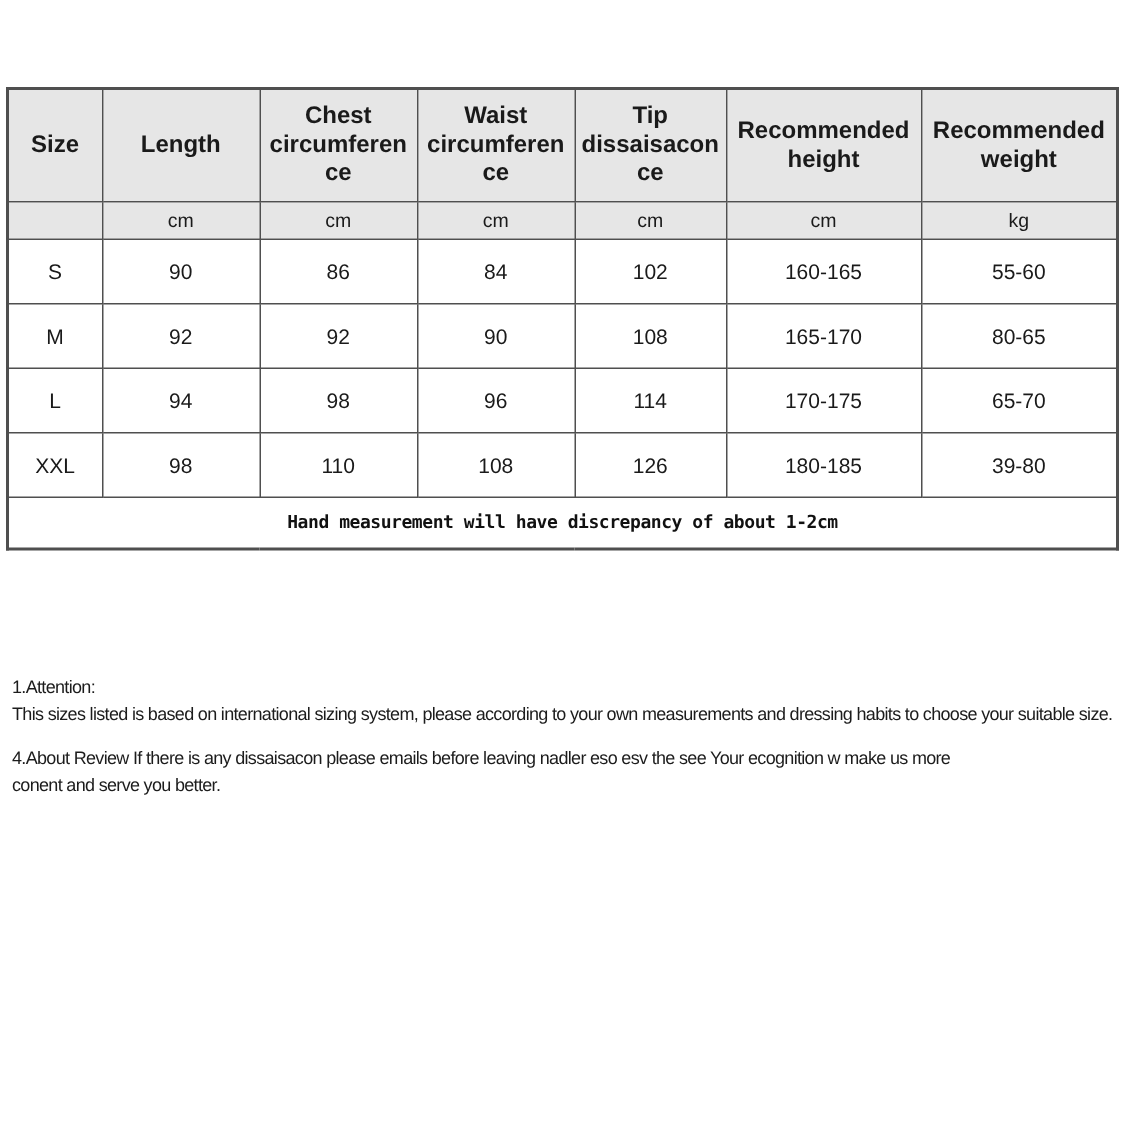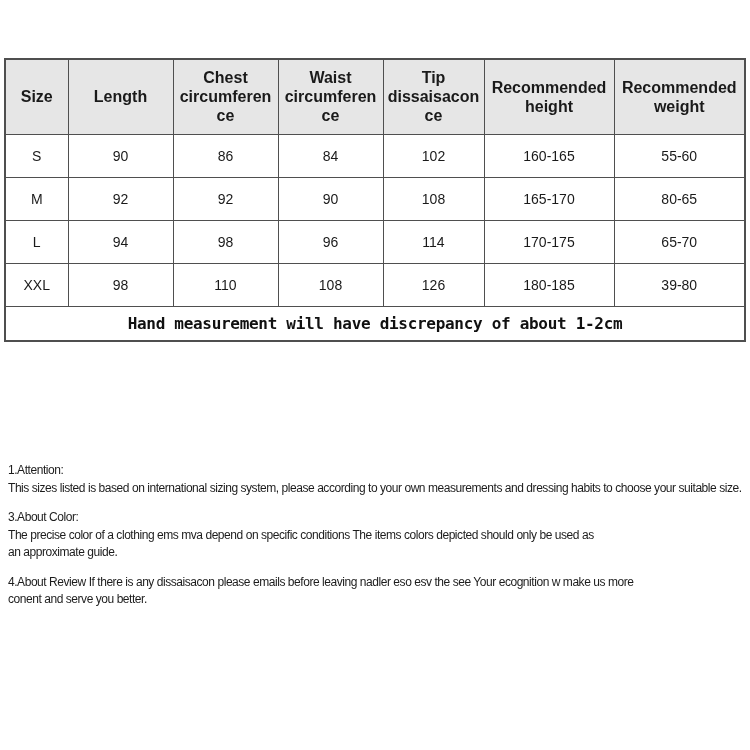--- a/index.html
+++ b/index.html
@@ -52,30 +52,30 @@
   tr.data-row td {
     background: #ffffff;
     font-size: 14px;
     color: #1a1a1a;
   }
   tr.note-row { height: 35px; }
   tr.note-row td {
     background: #ffffff;
     font-family: "DejaVu Sans Mono", monospace;
     font-weight: bold;
-    font-size: 16px;
+    font-size: 12px;
     letter-spacing: -0.3px;
     color: #111111;
   }
 
   
   .notes {
     position: absolute;
     left: 8px;
-    top: 462px;
+    top: 450px;
     width: 738px;
     font-size: 12px;
     letter-spacing: -0.45px;
     line-height: 17.5px;
     color: #1c1c1c;
   }
   .notes p {
     margin: 0 0 12px 0;
     white-space: pre-line;
   }
@@ -103,20 +103,29 @@
       <th>Waist
 circumferen
 ce</th>
       <th>Tip
 dissaisacon
 ce</th>
       <th>Recommended
 height</th>
       <th>Recommended
 weight</th>
+    </tr>
+    <tr class="units-row">
+      <td></td>
+      <td>cm</td>
+      <td>cm</td>
+      <td>cm</td>
+      <td>cm</td>
+      <td>cm</td>
+      <td>kg</td>
     </tr>
     <tr class="data-row">
       <td>S</td>
       <td>90</td>
       <td>86</td>
       <td>84</td>
       <td>102</td>
       <td>160-165</td>
       <td>55-60</td>
     </tr>
@@ -149,18 +158,15 @@
     </tr>
     <tr class="note-row">
       <td colspan="7">Hand measurement will have discrepancy of about 1-2cm</td>
     </tr>
   </tbody>
 </table>
 
 <div class="notes">
   <p>1.Attention:
 This sizes listed is based on international sizing system, please according to your own measurements and dressing habits to choose your suitable size.</p>
-  <p>3.About Color:
-The precise color of a clothing ems mva depend on specific conditions The items colors depicted should only be used as
-an approximate guide.</p>
   <p>4.About Review If there is any dissaisacon please emails before leaving nadler eso esv the see Your ecognition w make us more
 conent and serve you better.</p>
 </div>
 
 </body></html>

